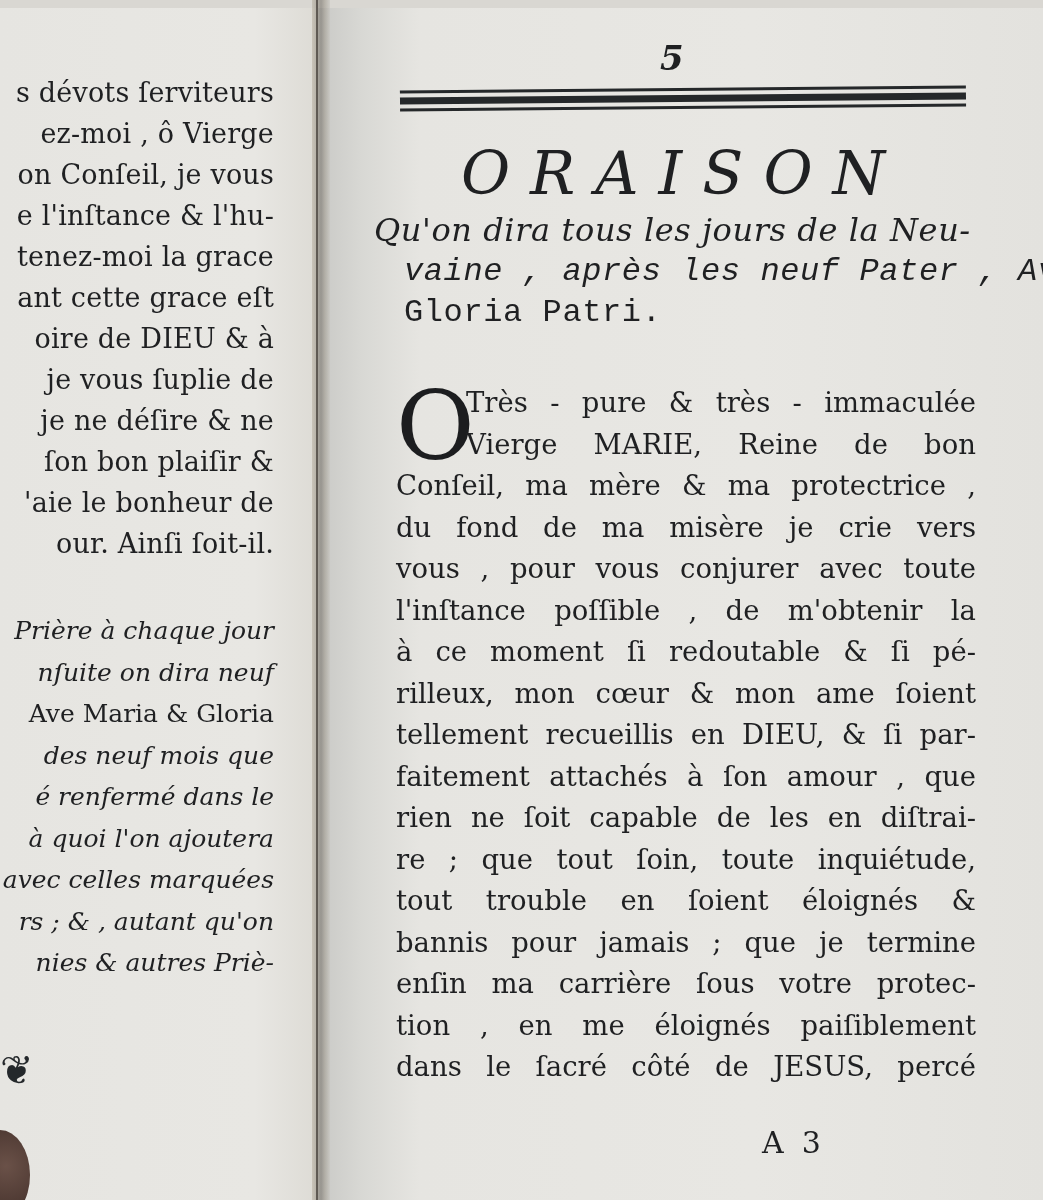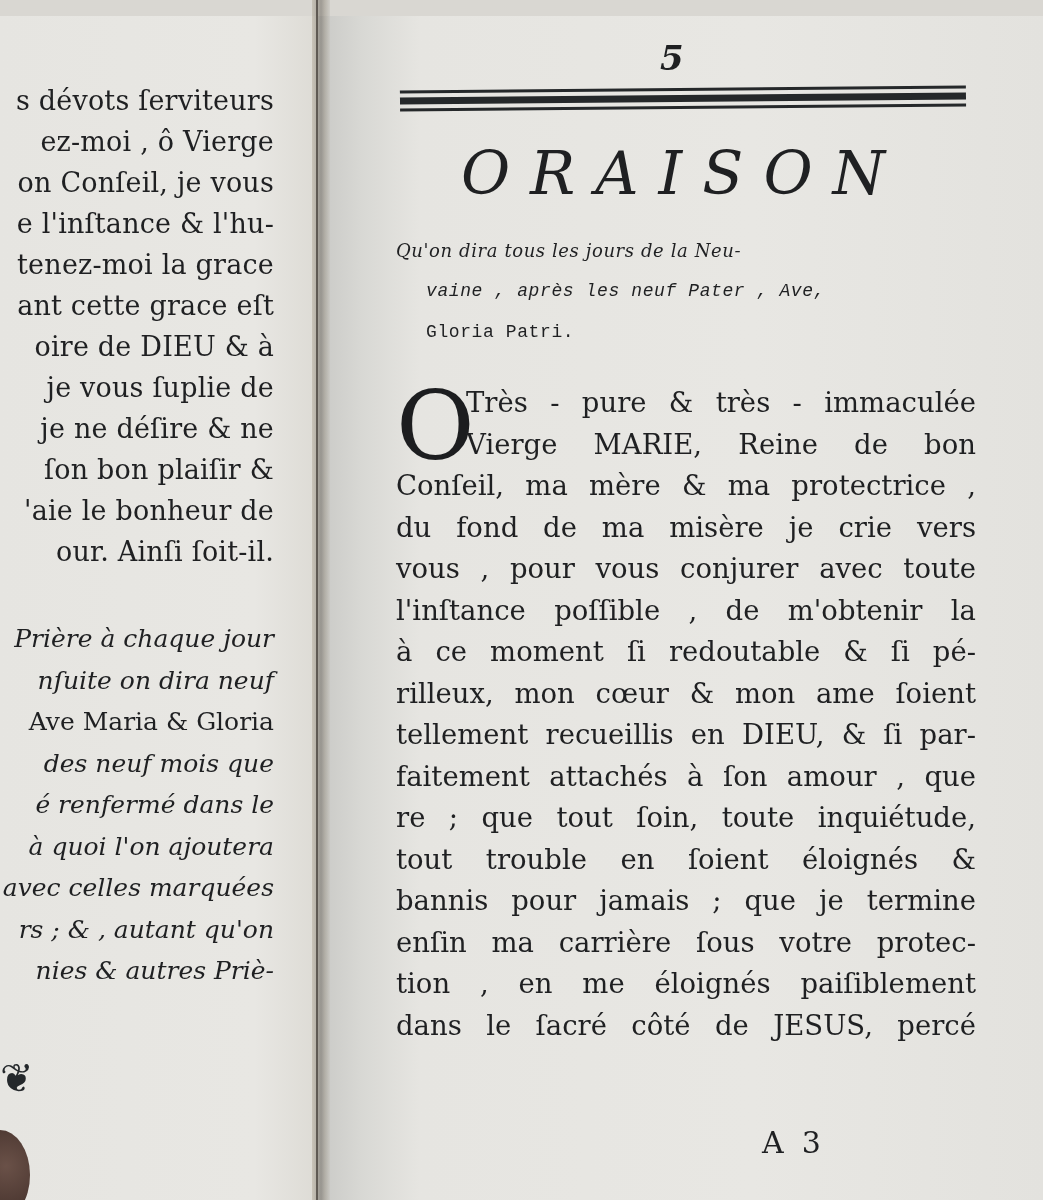--- a/index.html
+++ b/index.html
@@ -5,21 +5,21 @@
   html, body { margin: 0; padding: 0; }
   body {
     width: 1043px; height: 1200px; overflow: hidden;
     background: #d9d7d2;
     font-family: "DejaVu Serif", "Liberation Serif", serif;
     color: #1f2022;
     position: relative;
   }
   .spread { position: absolute; inset: 0; }
   .page {
-    position: absolute; top: 16px; bottom: 0;
+    position: absolute; top: 8px; bottom: 0;
     background: linear-gradient(180deg, #e9e8e4 0%, #e4e3df 50%, #dfdeda 100%);
   }
   .page-left { left: 0; width: 318px;
     background: linear-gradient(90deg, #e6e5e1 0%, #e8e7e3 80%, #dddbd5 100%); }
   .page-right { left: 318px; right: 0;
     background: linear-gradient(90deg, #c9c9c6 0%, #d8d8d4 6%, #e6e5e1 14%, #e8e7e3 60%, #e3e2de 100%); }
   .gutter {
     position: absolute; left: 312px; width: 18px; top: 0; bottom: 0;
     background: linear-gradient(90deg, #b8b1a2 0%, #8e887c 30%, #6f6a62 50%, #9a9488 70%, #c7c5bf 100%);
     opacity: 0.55;
@@ -47,22 +47,22 @@
     position: absolute; left: 660px; top: 38px; font-size: 34px; font-style: italic; font-weight: bold;
   }
   .rule-block { position: absolute; left: 400px; top: 88px; width: 566px; transform: rotate(-0.5deg); }
   .rule-thin { height: 3px; background: #25282a; margin-bottom: 4px; }
   .rule-thick { height: 7px; background: #25282a; margin-bottom: 4px; }
   .title {
     position: absolute; left: 400px; width: 566px; top: 138px;
     text-align: center; font-size: 60px; font-style: italic; letter-spacing: 20px;
   }
   .subtitle {
-    position: absolute; left: 396px; width: 580px; top: 210px;
-    font-size: 18px; line-height: 41px; font-style: italic; letter-spacing: 0.6px; margin-top: 20px;
+    position: absolute; left: 374px; width: 580px; top: 210px;
+    font-size: 32px; line-height: 41px; font-style: italic; letter-spacing: 0.6px;
   }
   .subtitle .ln { display: block; white-space: nowrap; }
   .subtitle .ln.indent { padding-left: 30px; font-family: Liberation Mono, monospace; }
   .subtitle .roman { font-style: normal; }
   .body-text {
     position: absolute; left: 396px; width: 580px; top: 382px;
     font-size: 27.5px; line-height: 41.5px;
   }
   .body-text .ln { display: block; white-space: nowrap; text-align: justify; text-align-last: justify; }
   .drop-cap {
@@ -138,20 +138,21 @@
     <span class="ln" style="padding-left:70px">Très - pure &amp; très - immaculée</span>
     <span class="ln" style="padding-left:70px">Vierge MARIE, Reine de bon</span>
     <span class="ln">Conſeil, ma mère &amp; ma protectrice ,</span>
     <span class="ln">du fond de ma misère je crie vers</span>
     <span class="ln">vous , pour vous conjurer avec toute</span>
     <span class="ln">l'inſtance poſſible ,  de m'obtenir la</span>
     <span class="ln">à ce moment ſi redoutable &amp; ſi pé-</span>
     <span class="ln">rilleux, mon cœur &amp; mon ame ſoient</span>
     <span class="ln">tellement recueillis en DIEU, &amp; ſi par-</span>
     <span class="ln">faitement attachés à ſon amour , que</span>
+    <span class="ln">rien ne ſoit capable de les en diſtrai-</span>
     <span class="ln">re ; que tout ſoin,  toute inquiétude,</span>
     <span class="ln">tout  trouble  en  ſoient  éloignés  &amp;</span>
     <span class="ln">bannis pour jamais ; que je termine</span>
     <span class="ln">enſin ma carrière ſous votre protec-</span>
     <span class="ln">tion ,  en me éloignés paiſiblement</span>
     <span class="ln">dans le ſacré côté de JESUS, percé</span>
   </div>
 
   <div class="catchword">
     <span>A</span><span>3</span>

